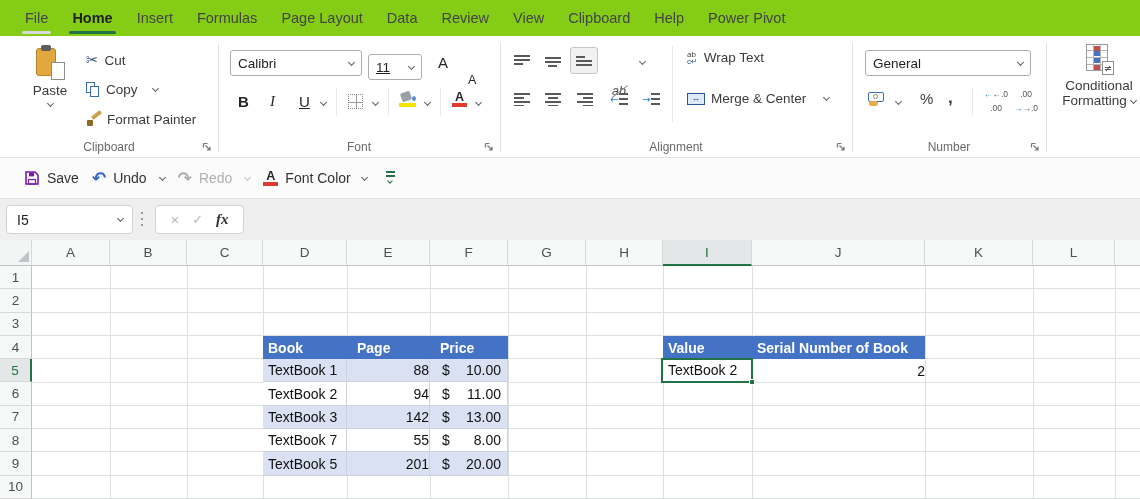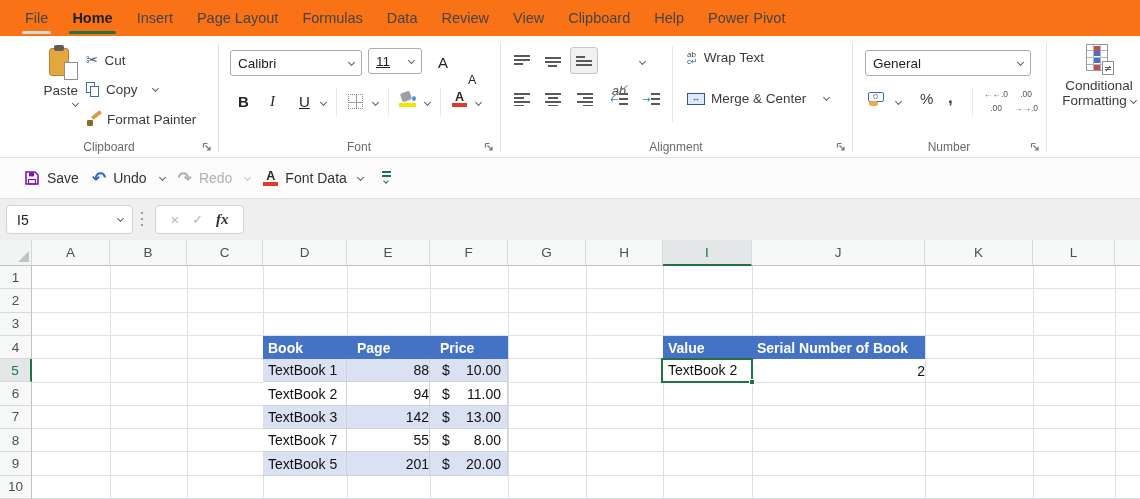--- a/index.html
+++ b/index.html
@@ -1,21 +1,21 @@
 <!DOCTYPE html>
 <html><head>
 <meta charset="utf-8">
 <style>
   html,body{margin:0;padding:0;background:#fff;}
   *{box-sizing:border-box;}
   #app{position:relative;width:1140px;height:499px;background:#fff;overflow:hidden;
        font-family:"Liberation Sans","DejaVu Sans",sans-serif;color:#3b3b3b;}
 
   
-  #tabbar{position:absolute;left:0;top:0;width:1140px;height:36px;background:#f97316;
+  #tabbar{position:absolute;left:0;top:0;width:1140px;height:36px;background:#84cc16;
           display:flex;align-items:center;padding-left:13px;}
   .tab{position:relative;height:36px;display:flex;align-items:center;padding:0 12px;
        font-size:14.5px;color:#444;cursor:default;}
   .tab.gray-under::after{content:"";position:absolute;left:9px;right:9px;bottom:2px;height:3px;
        background:#d9d9d9;border-radius:2px;}
   .tab.active{color:#222;font-weight:700;}
   .tab.active::after{content:"";position:absolute;left:9px;right:9px;bottom:2px;height:3px;
        background:#217346;border-radius:2px;}
   #tellme{display:flex;align-items:center;gap:9px;margin-left:22px;font-size:14.5px;color:#333;}
 
@@ -163,33 +163,33 @@
 </style>
 </head>
 <body>
 
 <div id="app">
 
   <div id="tabbar">
     <div class="tab gray-under">File</div>
     <div class="tab active">Home</div>
     <div class="tab">Insert</div>
+    <div class="tab">Formulas</div>
     <div class="tab">Page Layout</div>
-    <div class="tab">Formulas</div>
     <div class="tab">Data</div>
     <div class="tab">Review</div>
     <div class="tab">View</div>
     <div class="tab">Clipboard</div>
     <div class="tab">Help</div>
     <div class="tab">Power Pivot</div>
   </div>
 
   <div id="ribbon">
 
-    <div class="rbtn" style="left:22px;top:10px;width:56px;flex-direction:column;gap:3px;align-items:flex-end;">
+    <div class="rbtn" style="left:22px;top:10px;width:56px;flex-direction:column;gap:3px;">
       <span class="paste-ic">
           <span class="clip-body"></span>
           <span class="clip-top"></span>
           <span class="clip-page"></span>
         </span>
       <span>Paste</span>
       <span class="chv"></span>
     </div>
     <div class="rbtn" style="left:86px;top:17px;">
       <span class="scis">✂</span>
@@ -214,21 +214,21 @@
     <svg class="dlg" style="left:202px;" width="10" height="10" viewBox="0 0 10 10">
       <path d="M1.5 1.5 h4 M1.5 1.5 v4" stroke="#767676" fill="none" stroke-width="1.2"></path>
       <path d="M3.5 3.5 l4.5 4.5 M8 4.8 v3.2 h-3.2" stroke="#767676" fill="none" stroke-width="1.2"></path>
     </svg>
     <div class="gsep" style="left:218px;"></div>
 
     <div class="combo" style="left:230px;top:14px;width:132px;">
       <span>Calibri</span>
         <span class="chv"></span>
     </div>
-    <div class="combo" style="left:368px;top:12px;width:54px;text-decoration:underline;">
+    <div class="combo" style="left:368px;top:18px;width:54px;text-decoration:underline;">
       <span>11</span>
         <span class="chv"></span>
     </div>
     <div class="rbtn grow" style="left:438px;top:18px;">
       <span>A</span>
     </div>
     <div class="rbtn shrink" style="left:468px;top:20px;">
       <span>A</span>
     </div>
     <div class="rbtn blt" style="left:238px;top:57px;">
@@ -418,21 +418,21 @@
     <div class="qitem gray">
       <span class="qarrow gray">↷</span>
       <span>Redo</span>
       <span class="chv" style="margin-left:6px;border-color:#c0c0c0;"></span>
     </div>
     <div class="qitem">
       <span class="fontcol-ic">
           <span class="a">A</span>
           <span class="bar"></span>
         </span>
-      <span>Font Data</span>
+      <span>Font Color</span>
       <span class="chv" style="margin-left:4px;"></span>
     </div>
     <div class="qat-more">
         <i></i>
         <i></i>
         <span class="chv"></span>
       </div>
   </div>
 
   <div id="fbar">

